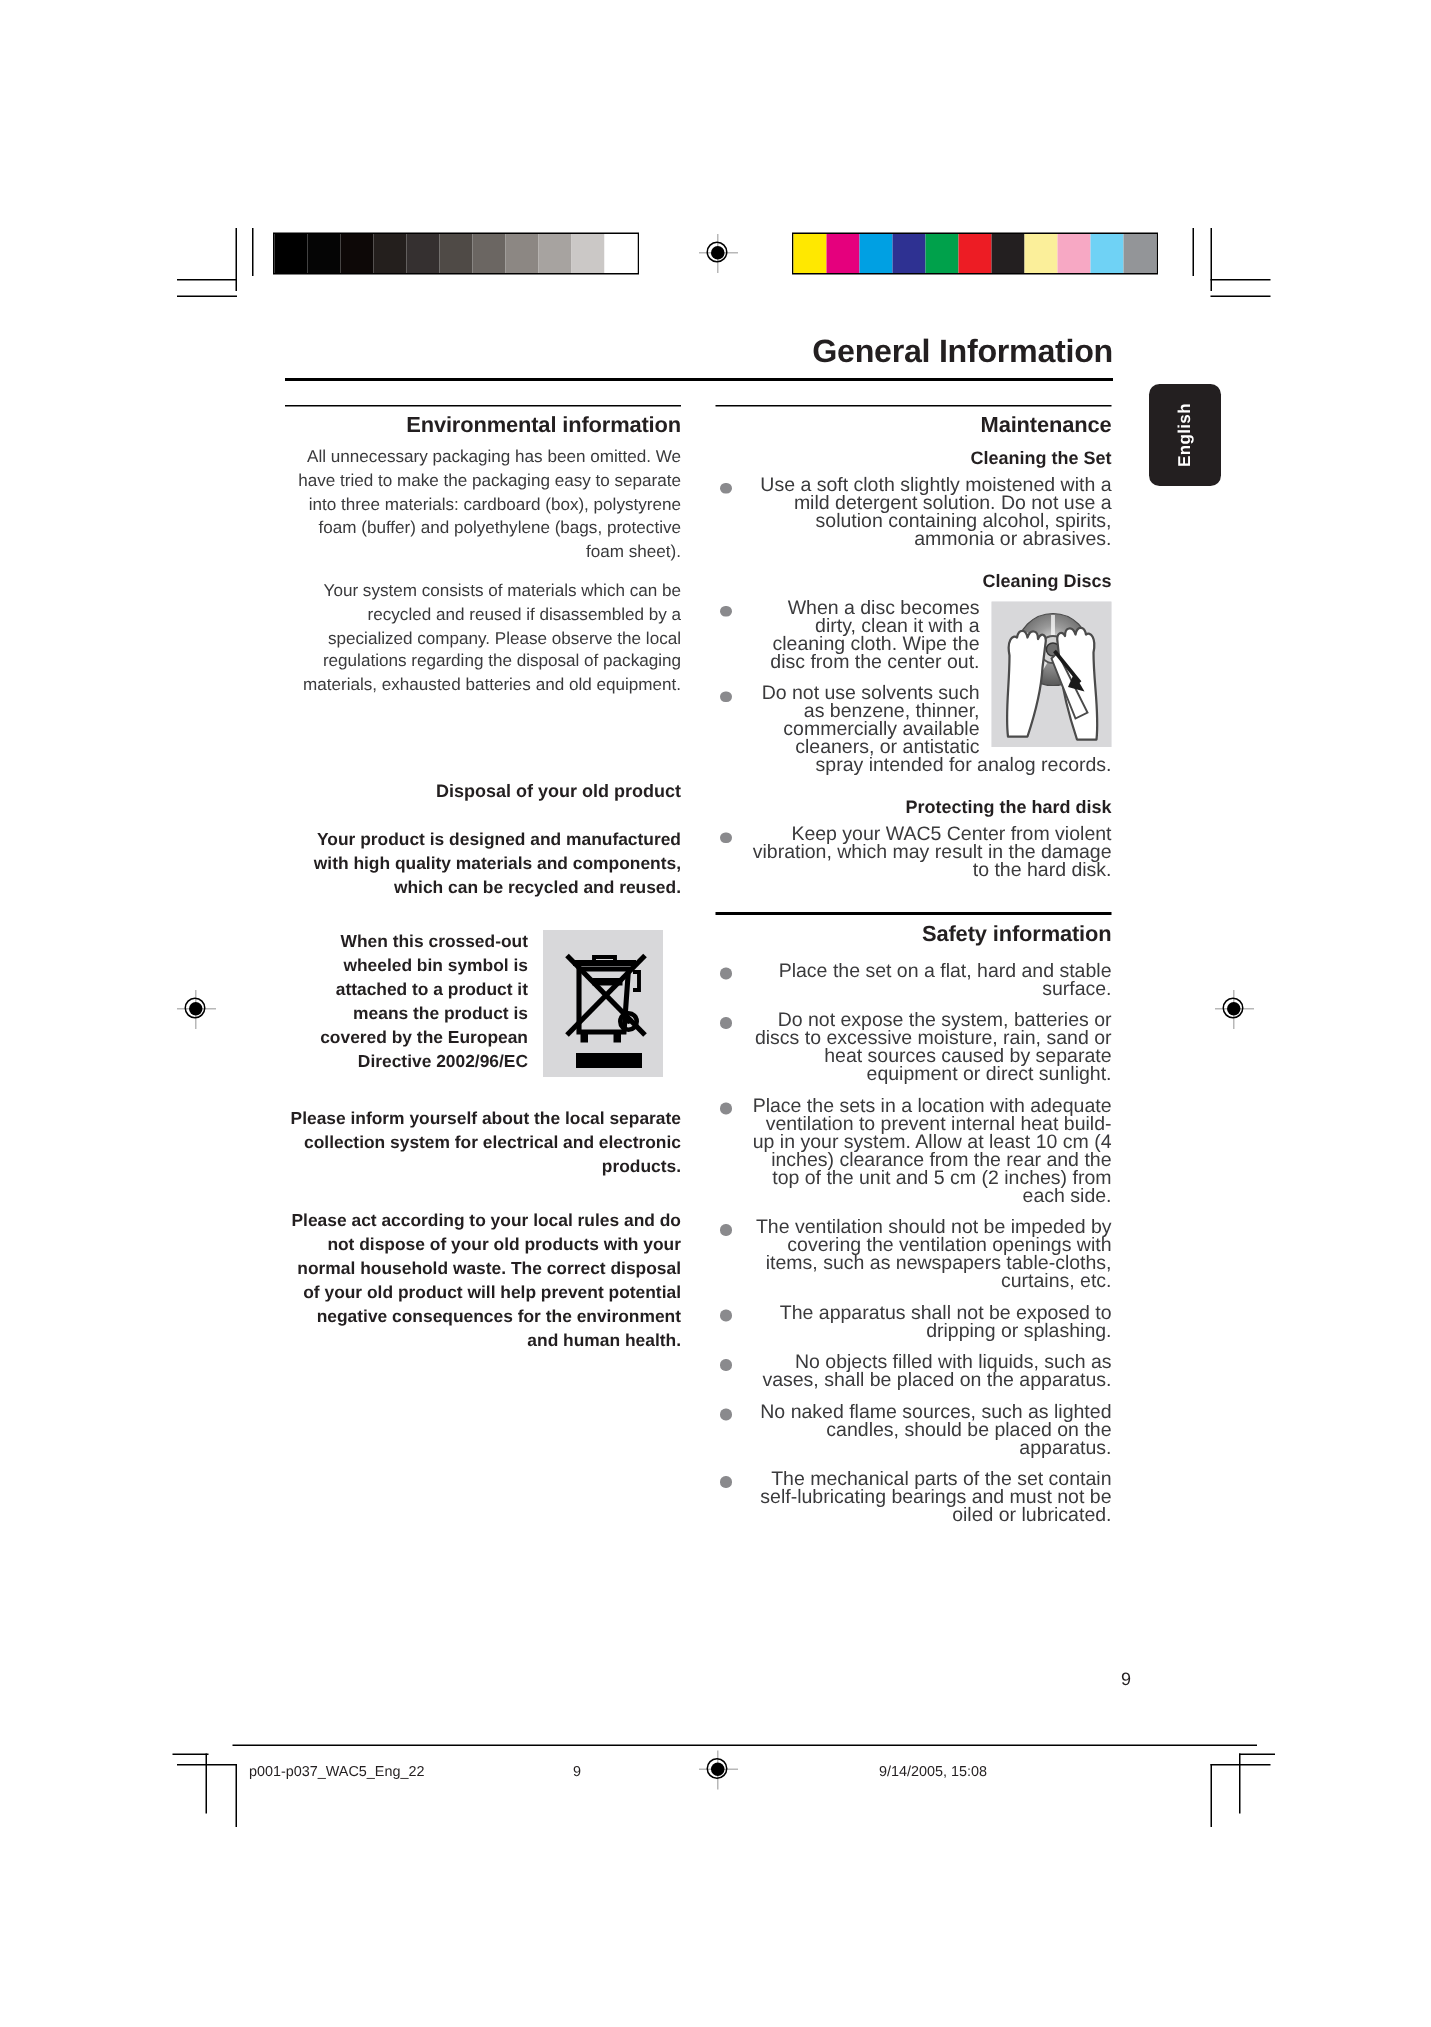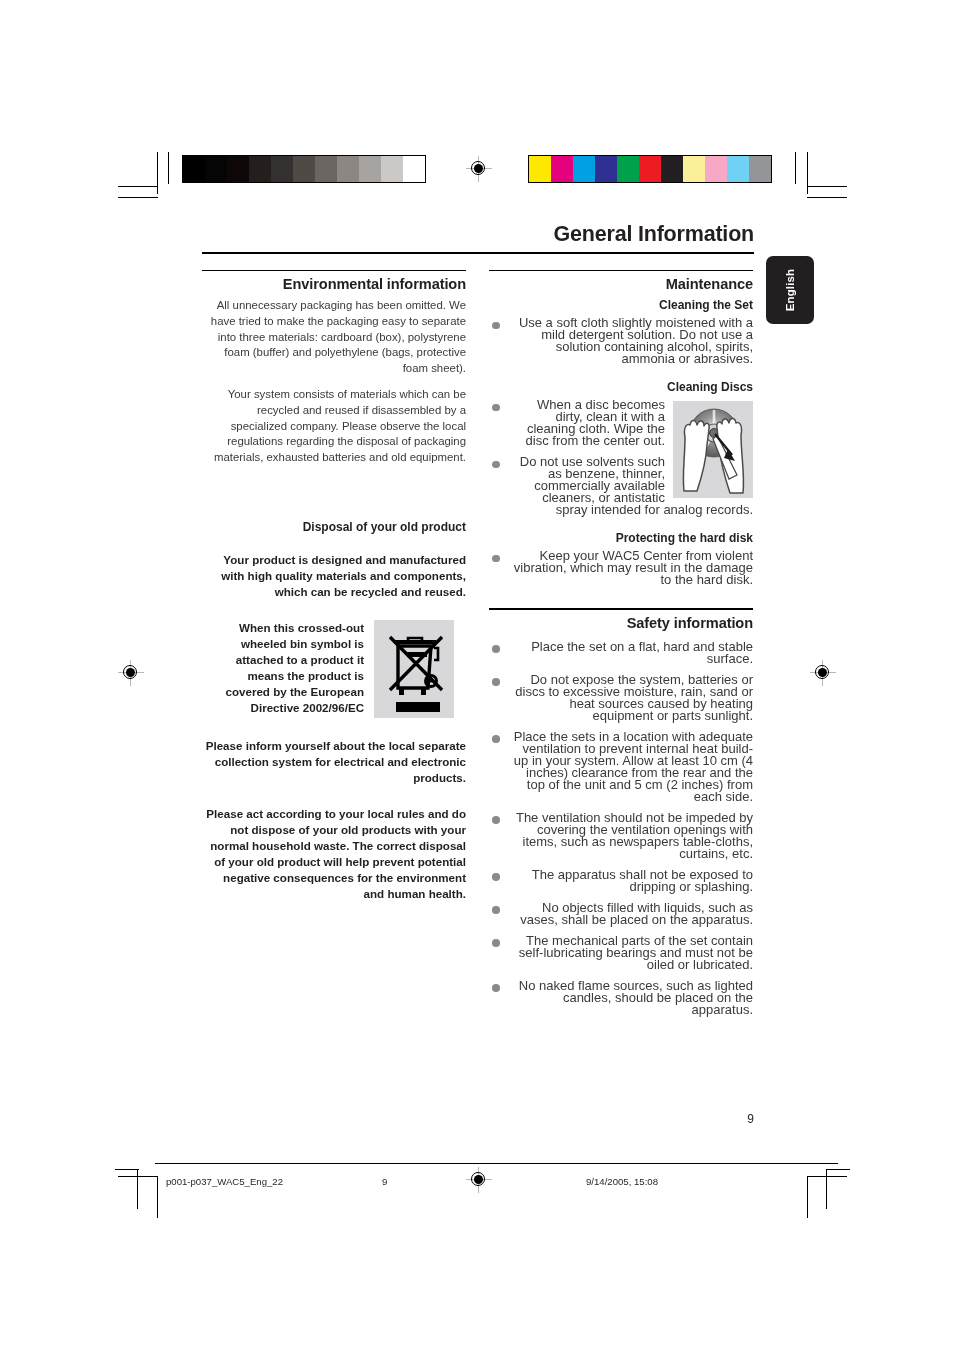--- a/index.html
+++ b/index.html
@@ -71,21 +71,21 @@
     height: 26px;
   }
   .colorbar .sw {
     width: 22px;
     height: 26px;
   }
 
   
   .content {
     position: absolute;
-    left: 202px;
+    left: 190px;
     top: 222px;
     width: 552px;
   }
 
   .page-title {
     text-align: right;
     font-size: 21.5px;
     font-weight: bold;
     letter-spacing: -0.2px;
     padding-bottom: 5px;
@@ -444,27 +444,27 @@
             <span>Keep your  WAC5 Center from violent vibration, which may result in the damage to the hard disk.</span>
           </li>
         </ul>
 
         <div style="height:22px;"></div>
 
         <div class="sec-rule"></div>
         <h2 class="sec-title" style="margin-bottom:10px;">Safety information</h2>
         <ul class="bullets" id="safety-list">
             <li><span class="dot"></span><span>Place the set on a flat, hard and stable surface.</span></li>
-            <li><span class="dot"></span><span>Do not expose the system, batteries or discs to excessive moisture, rain, sand or heat sources caused by heating equipment or parts sunlight.</span></li>
+            <li><span class="dot"></span><span>Do not expose the system, batteries or discs to excessive moisture, rain, sand or heat sources caused by separate equipment or direct sunlight.</span></li>
             <li><span class="dot"></span><span>Place the sets in a location with adequate ventilation to prevent internal heat build-up in your system.  Allow at least 10 cm (4 inches) clearance from the rear and the top of the unit and 5 cm (2 inches) from each side.</span></li>
             <li><span class="dot"></span><span>The ventilation should not be impeded by covering the ventilation openings with items, such as newspapers table-cloths, curtains, etc.</span></li>
             <li><span class="dot"></span><span> The apparatus shall not be exposed to dripping or splashing.</span></li>
             <li><span class="dot"></span><span>No objects filled with liquids, such as vases, shall be placed on the apparatus.</span></li>
+            <li><span class="dot"></span><span>No naked flame sources, such as lighted candles, should be placed on the apparatus.</span></li>
             <li><span class="dot"></span><span>The mechanical parts of the set contain self-lubricating bearings and must not be oiled or lubricated.</span></li>
-            <li><span class="dot"></span><span>No naked flame sources, such as lighted candles, should be placed on the apparatus.</span></li>
           </ul>
 
       </div>
     </div>
   </div>
 
   <div class="lang-tab">
     <span>English</span>
   </div>
 

